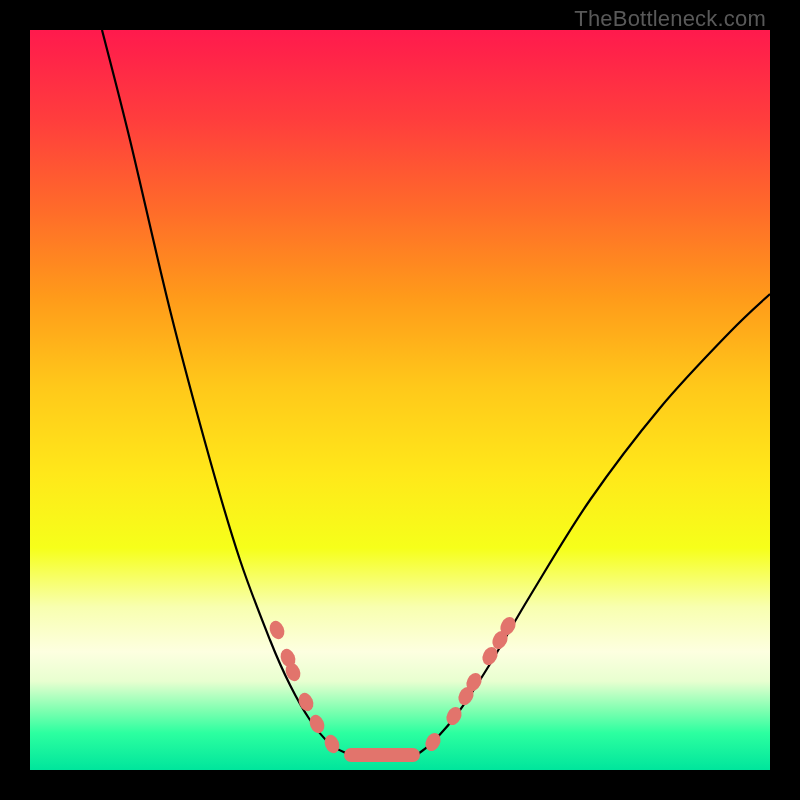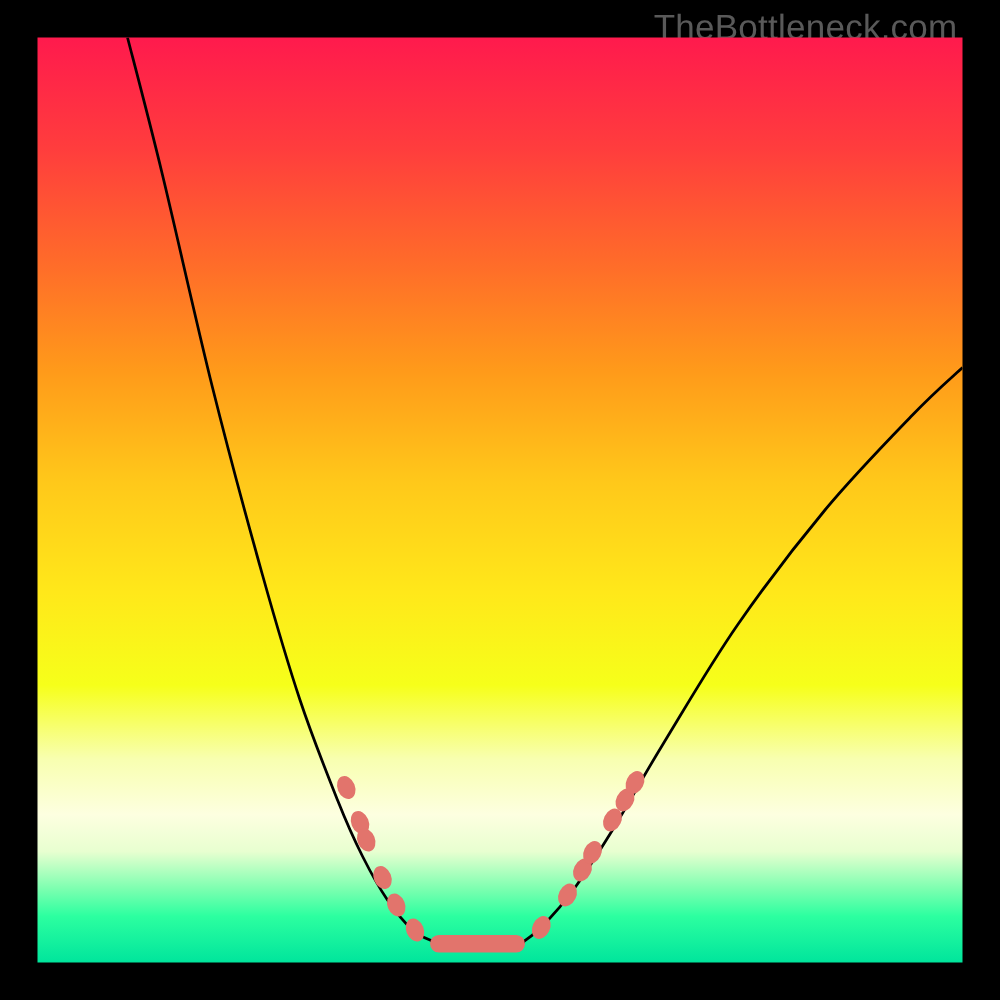--- a/index.html
+++ b/index.html
@@ -37,21 +37,21 @@
       #7dffb0 92%,
       #2cffa0 95%,
       #00e59c 100%
     );
   }
   .watermark {
     position: absolute;
     top: 6px;
     right: 34px;
     color: #595959;
-    font-size: 28px;
+    font-size: 22px;
     font-weight: 400;
     letter-spacing: 0.2px;
     user-select: none;
   }
   svg.curve {
     position: absolute;
     left: 0;
     top: 0;
     width: 740px;
     height: 740px;

